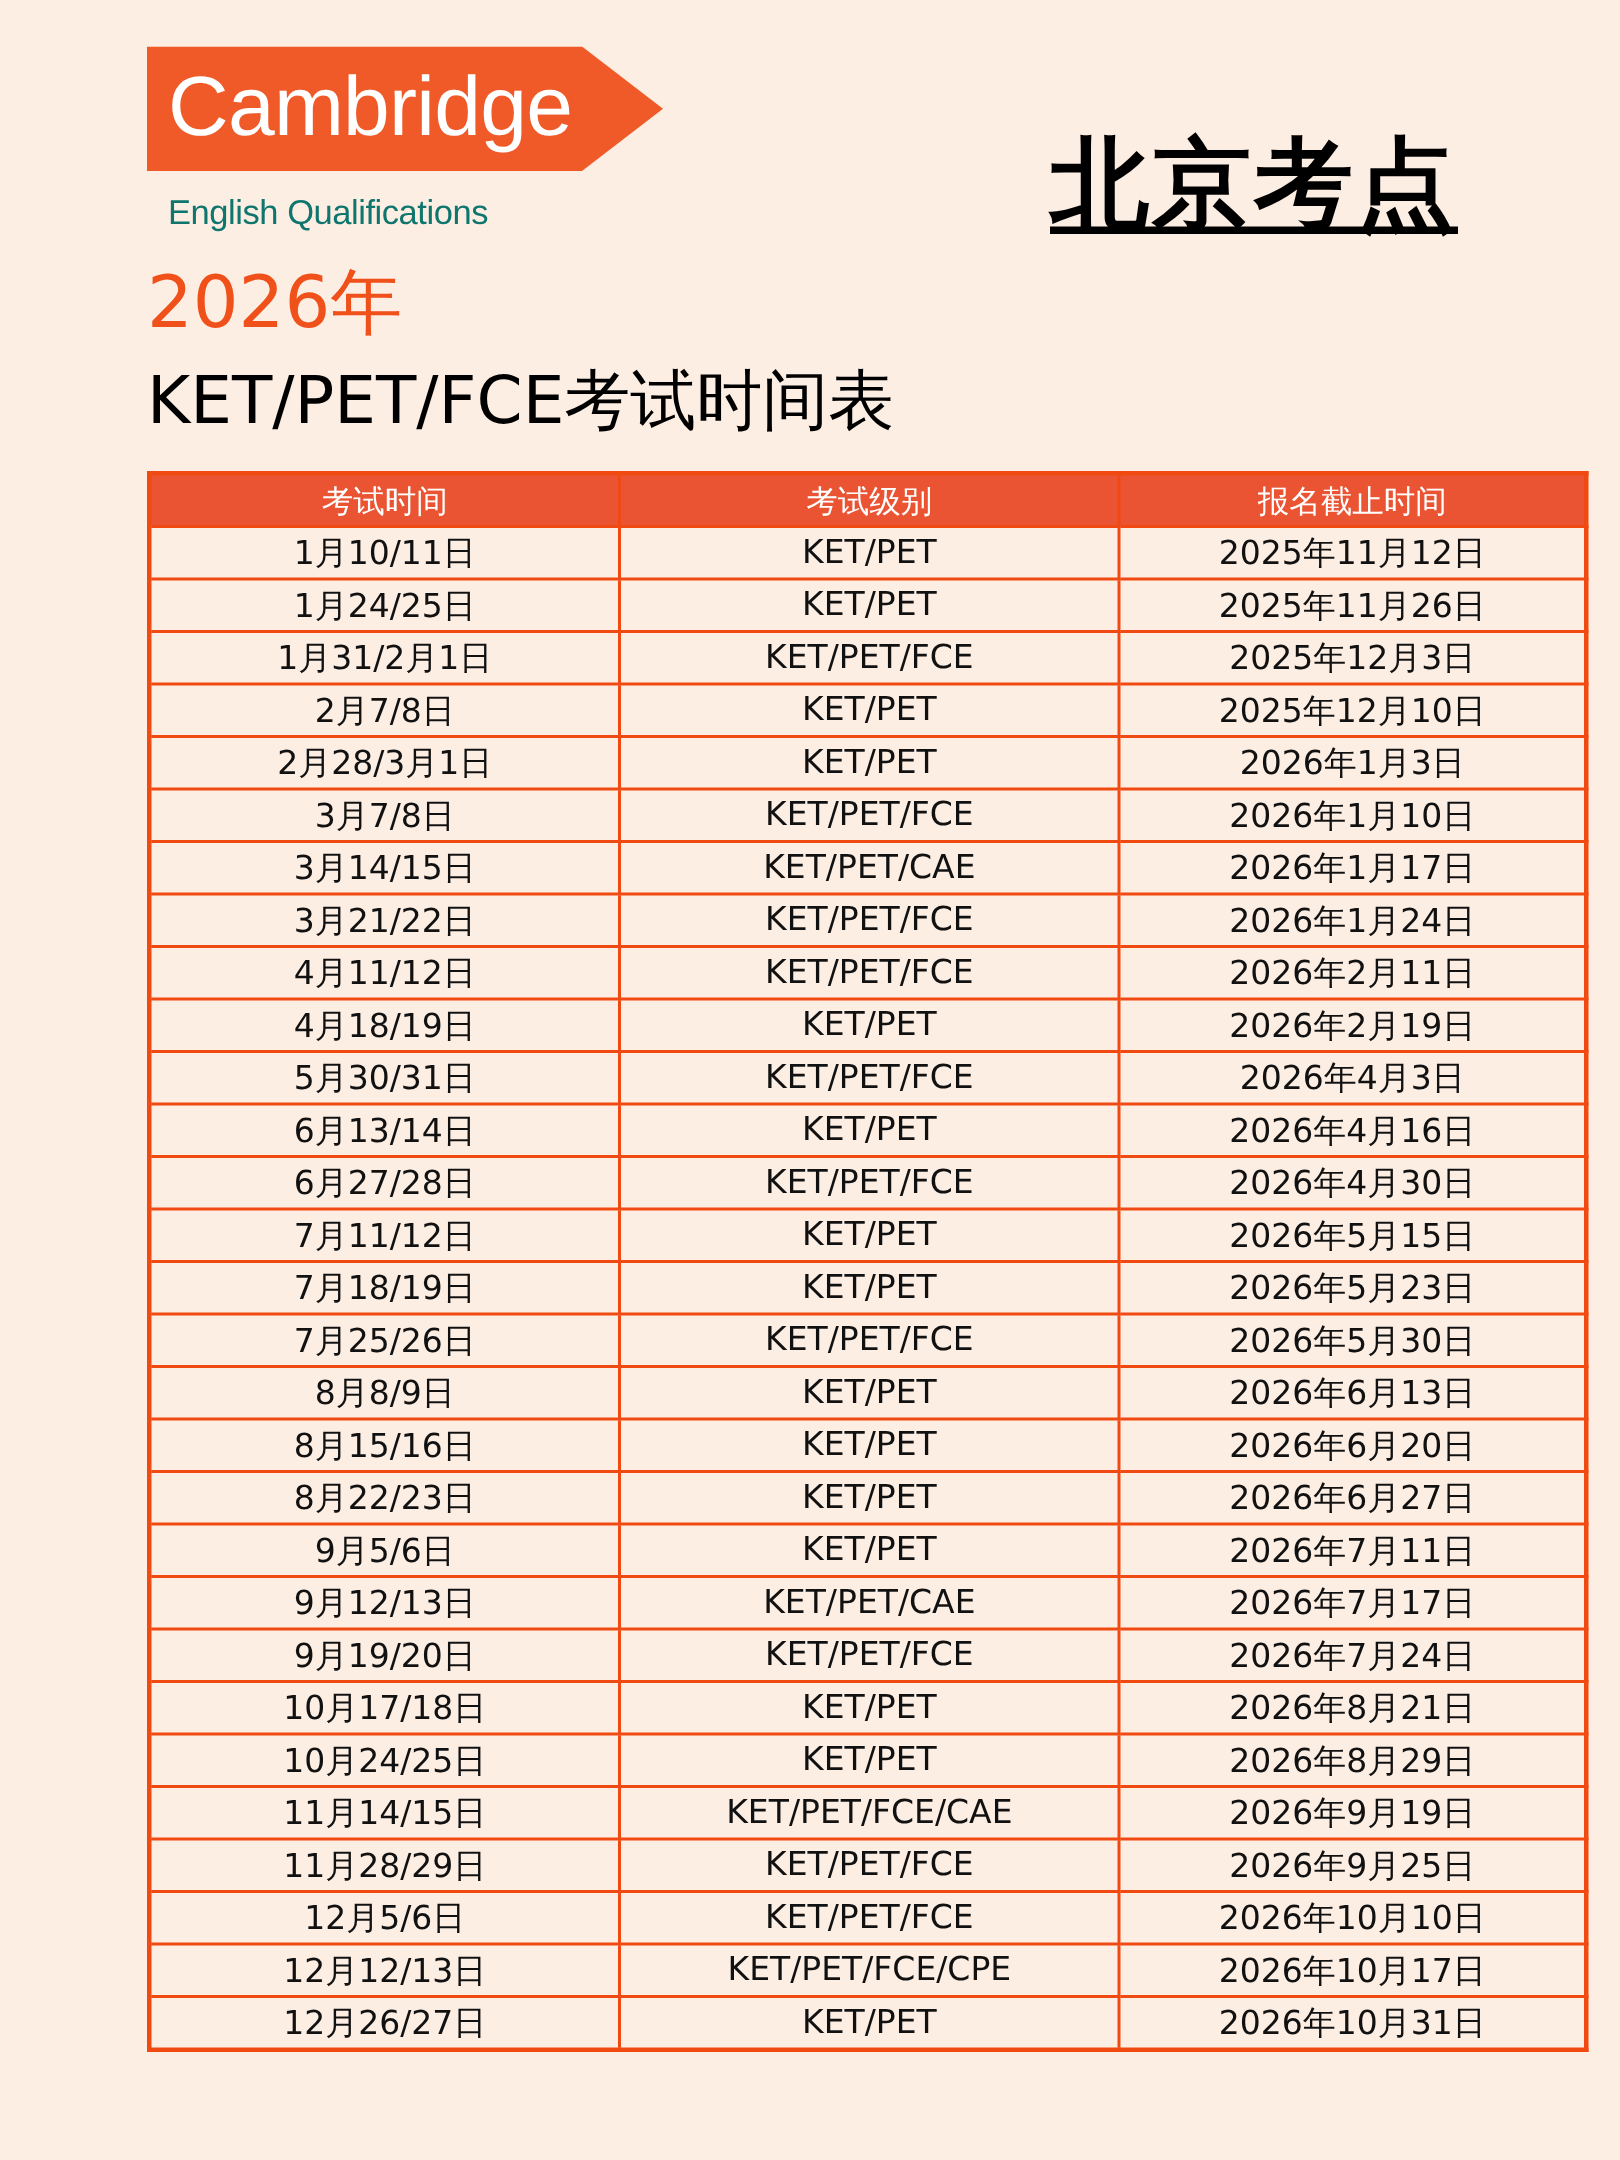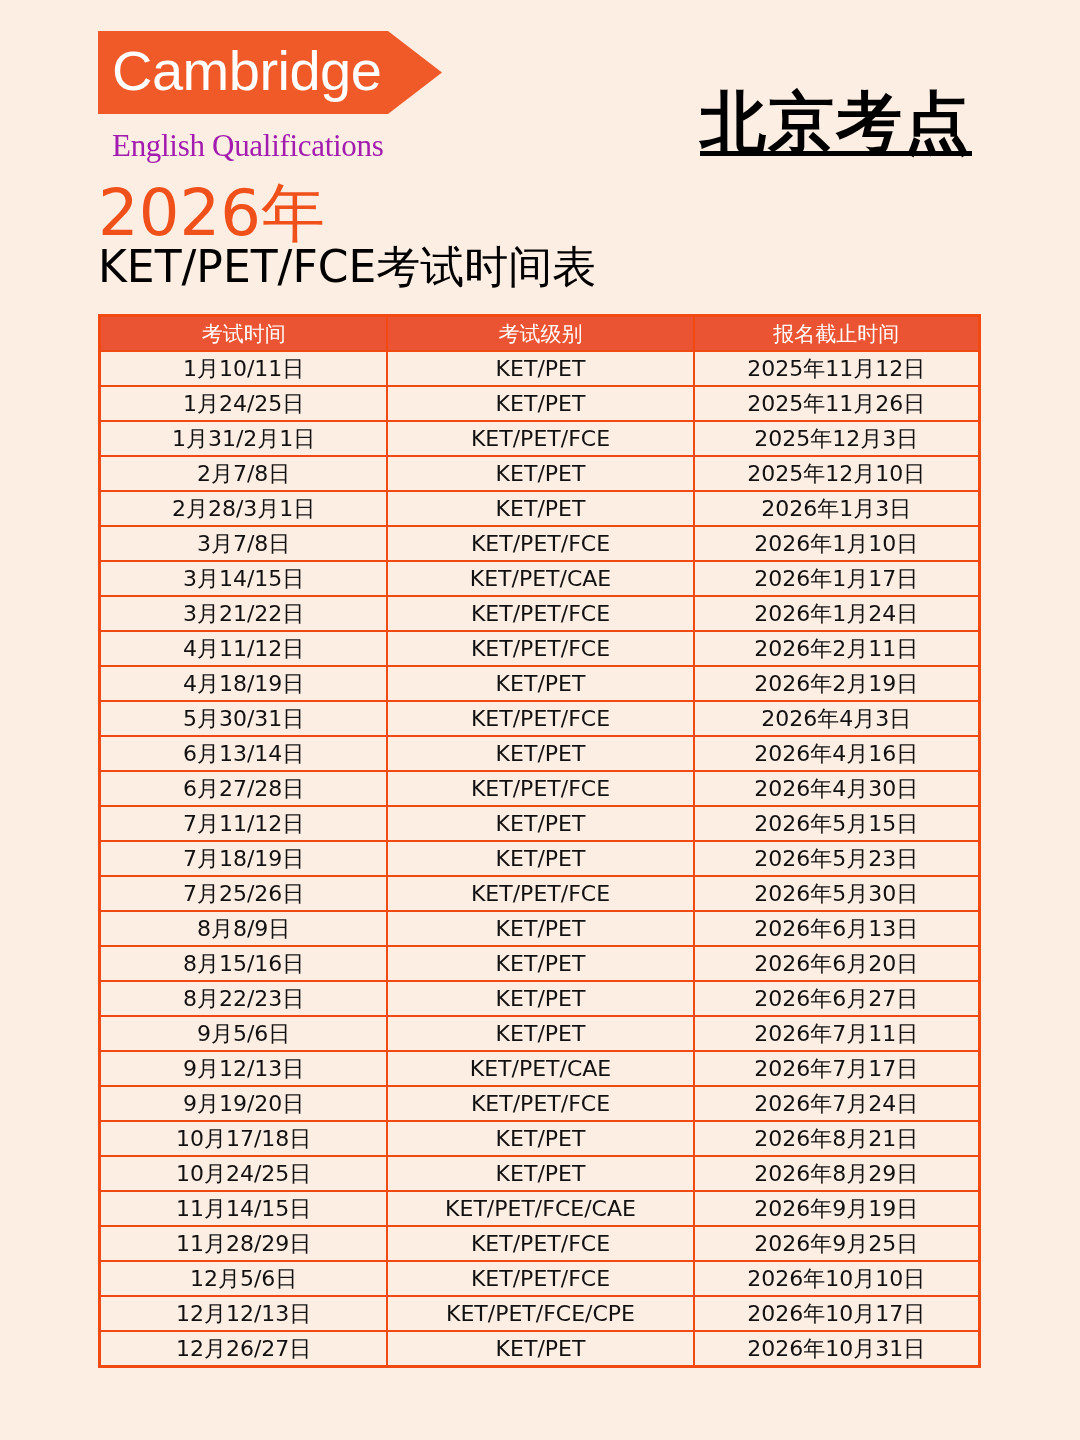--- a/index.html
+++ b/index.html
@@ -16,40 +16,40 @@
     }
     .logo-banner svg { position: absolute; left: 0; top: 0; }
     .logo-text {
       position: absolute; left: 14px; top: 2px;
       font-family: "Liberation Sans", "DejaVu Sans", sans-serif;
       font-size: 56px; color: #fff; letter-spacing: -0.5px;
       line-height: 76px;
     }
     .logo-sub {
       position: absolute; left: 112px; top: 128px;
-      font-family: Liberation Serif, serif;
-      font-size: 31px; color: #a21caf; letter-spacing: -0.3px;
+      font-family: Liberation Sans, sans-serif;
+      font-size: 23px; color: #0f766e; letter-spacing: -0.3px;
     }
     .city-title {
       position: absolute; left: 700px; top: 78px;
       font-size: 66px; font-weight: bold; color: #000;
       text-decoration: underline; text-decoration-thickness: 5px;
       text-underline-offset: 6px; letter-spacing: 2px;
     }
     .year {
       position: absolute; left: 98px; top: 170px;
-      font-size: 64px; color: #f0501a;
+      font-size: 48px; color: #f0501a;
     }
     .main-title {
       position: absolute; left: 98px; top: 238px;
       font-size: 44px; color: #000; text-align: center;
     }
     table {
       position: absolute; left: 98px; top: 314px;
-      width: 883px; border-collapse: collapse;
+      width: 961px; border-collapse: collapse;
       border: 3px solid #f04a12;
     }
     th, td {
       border: 2.5px solid #f04a12;
       text-align: center; padding: 0;
     }
     th {
       background: #ea5433; color: #fff; font-weight: normal;
       font-size: 21px; height: 33px;
     }

